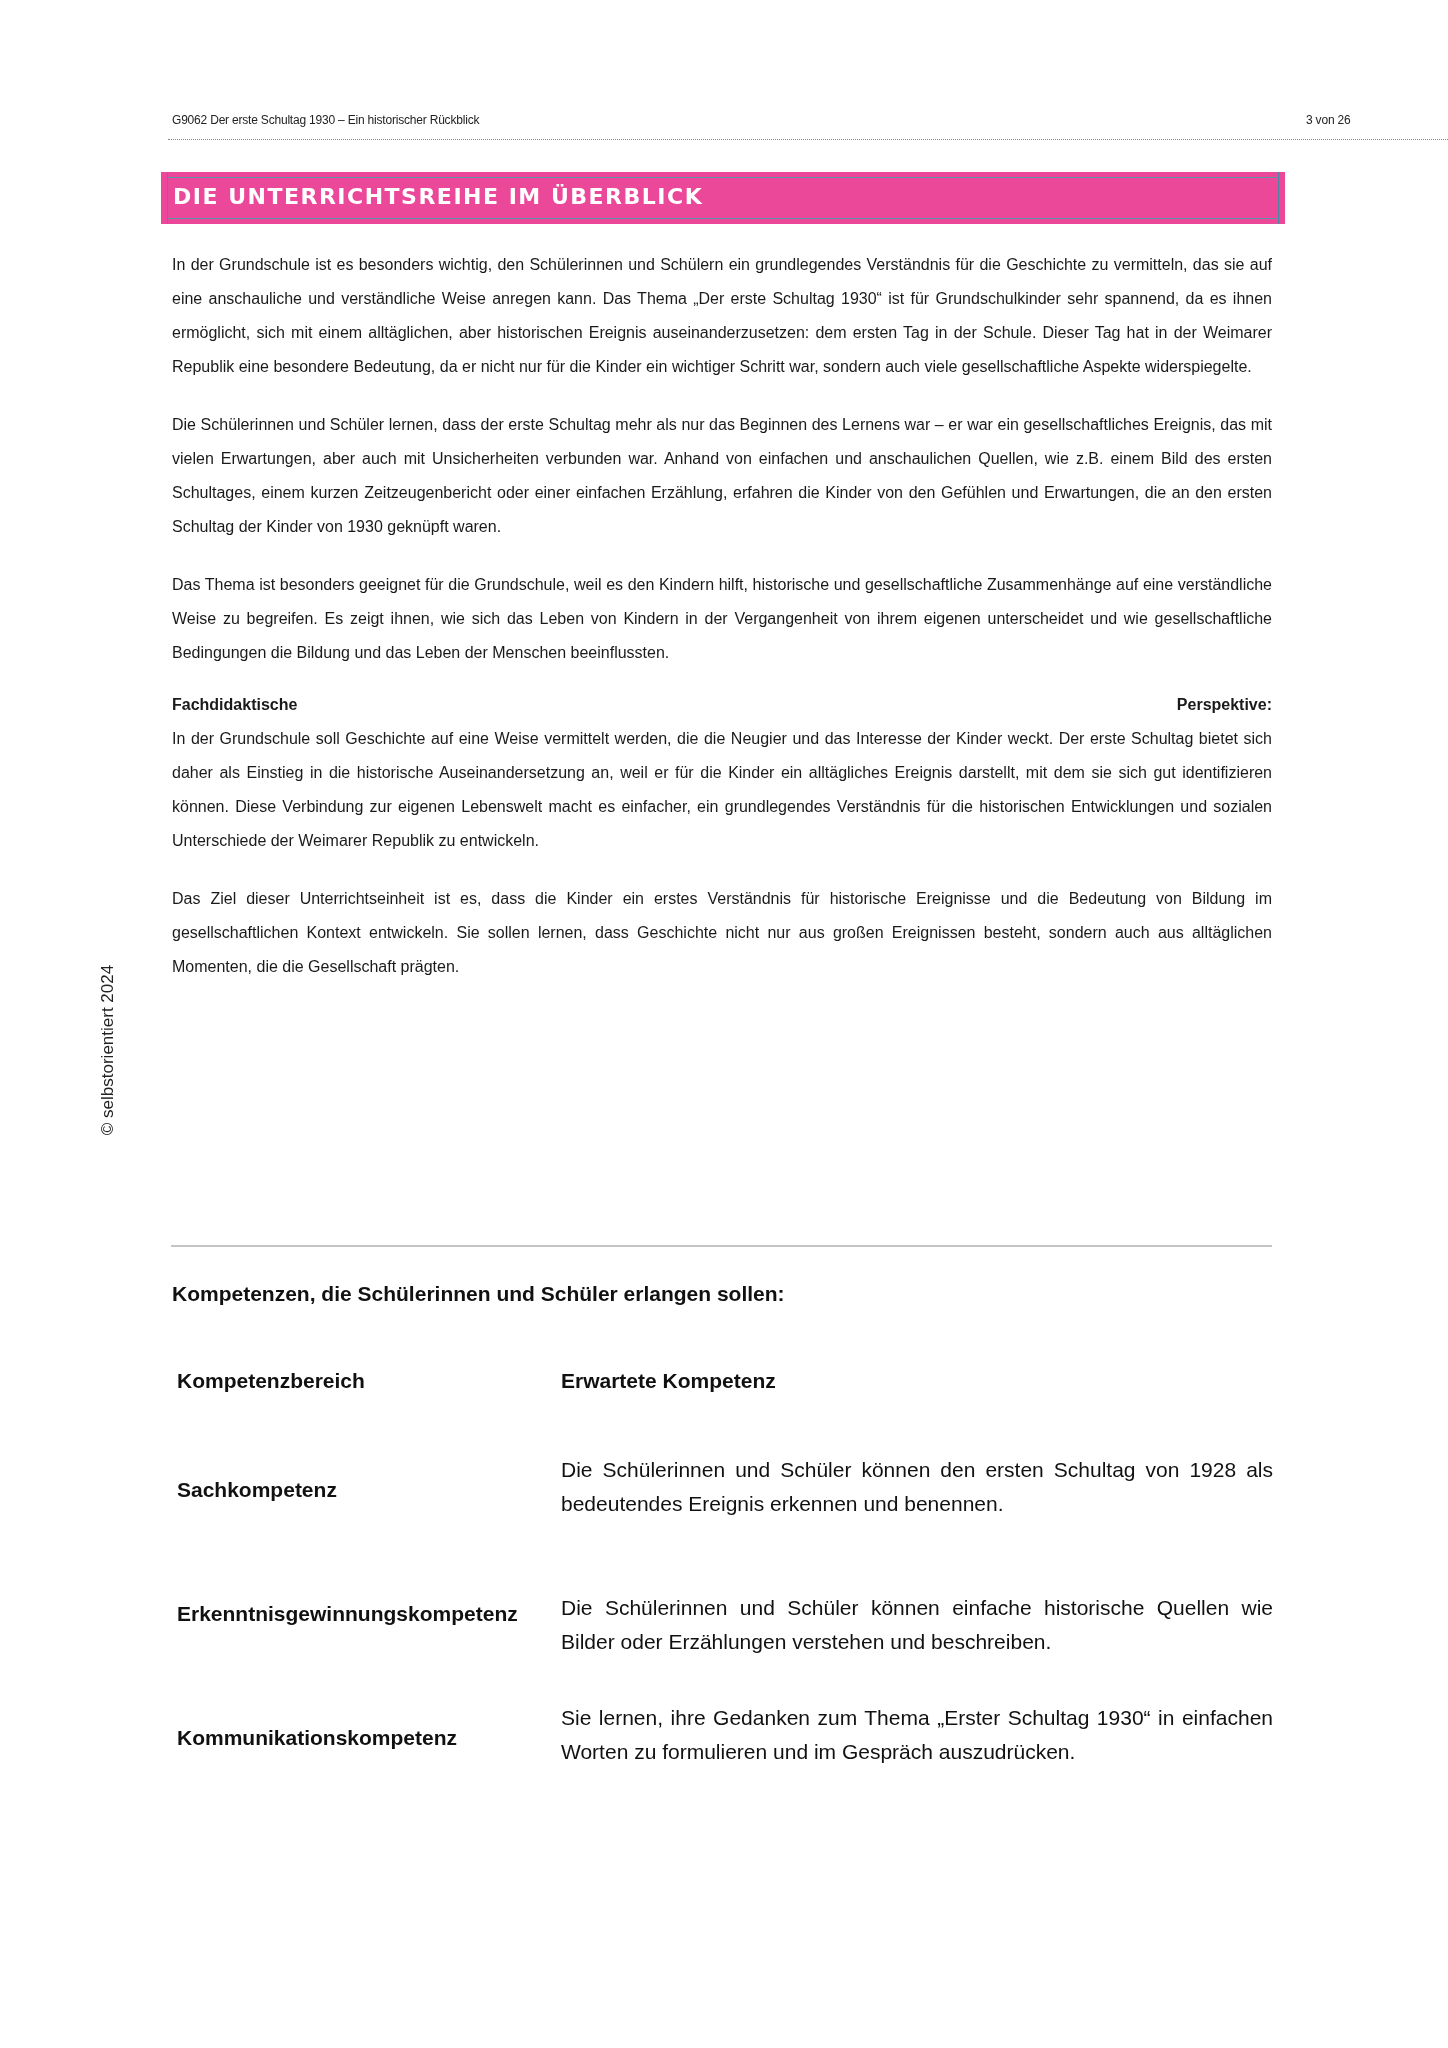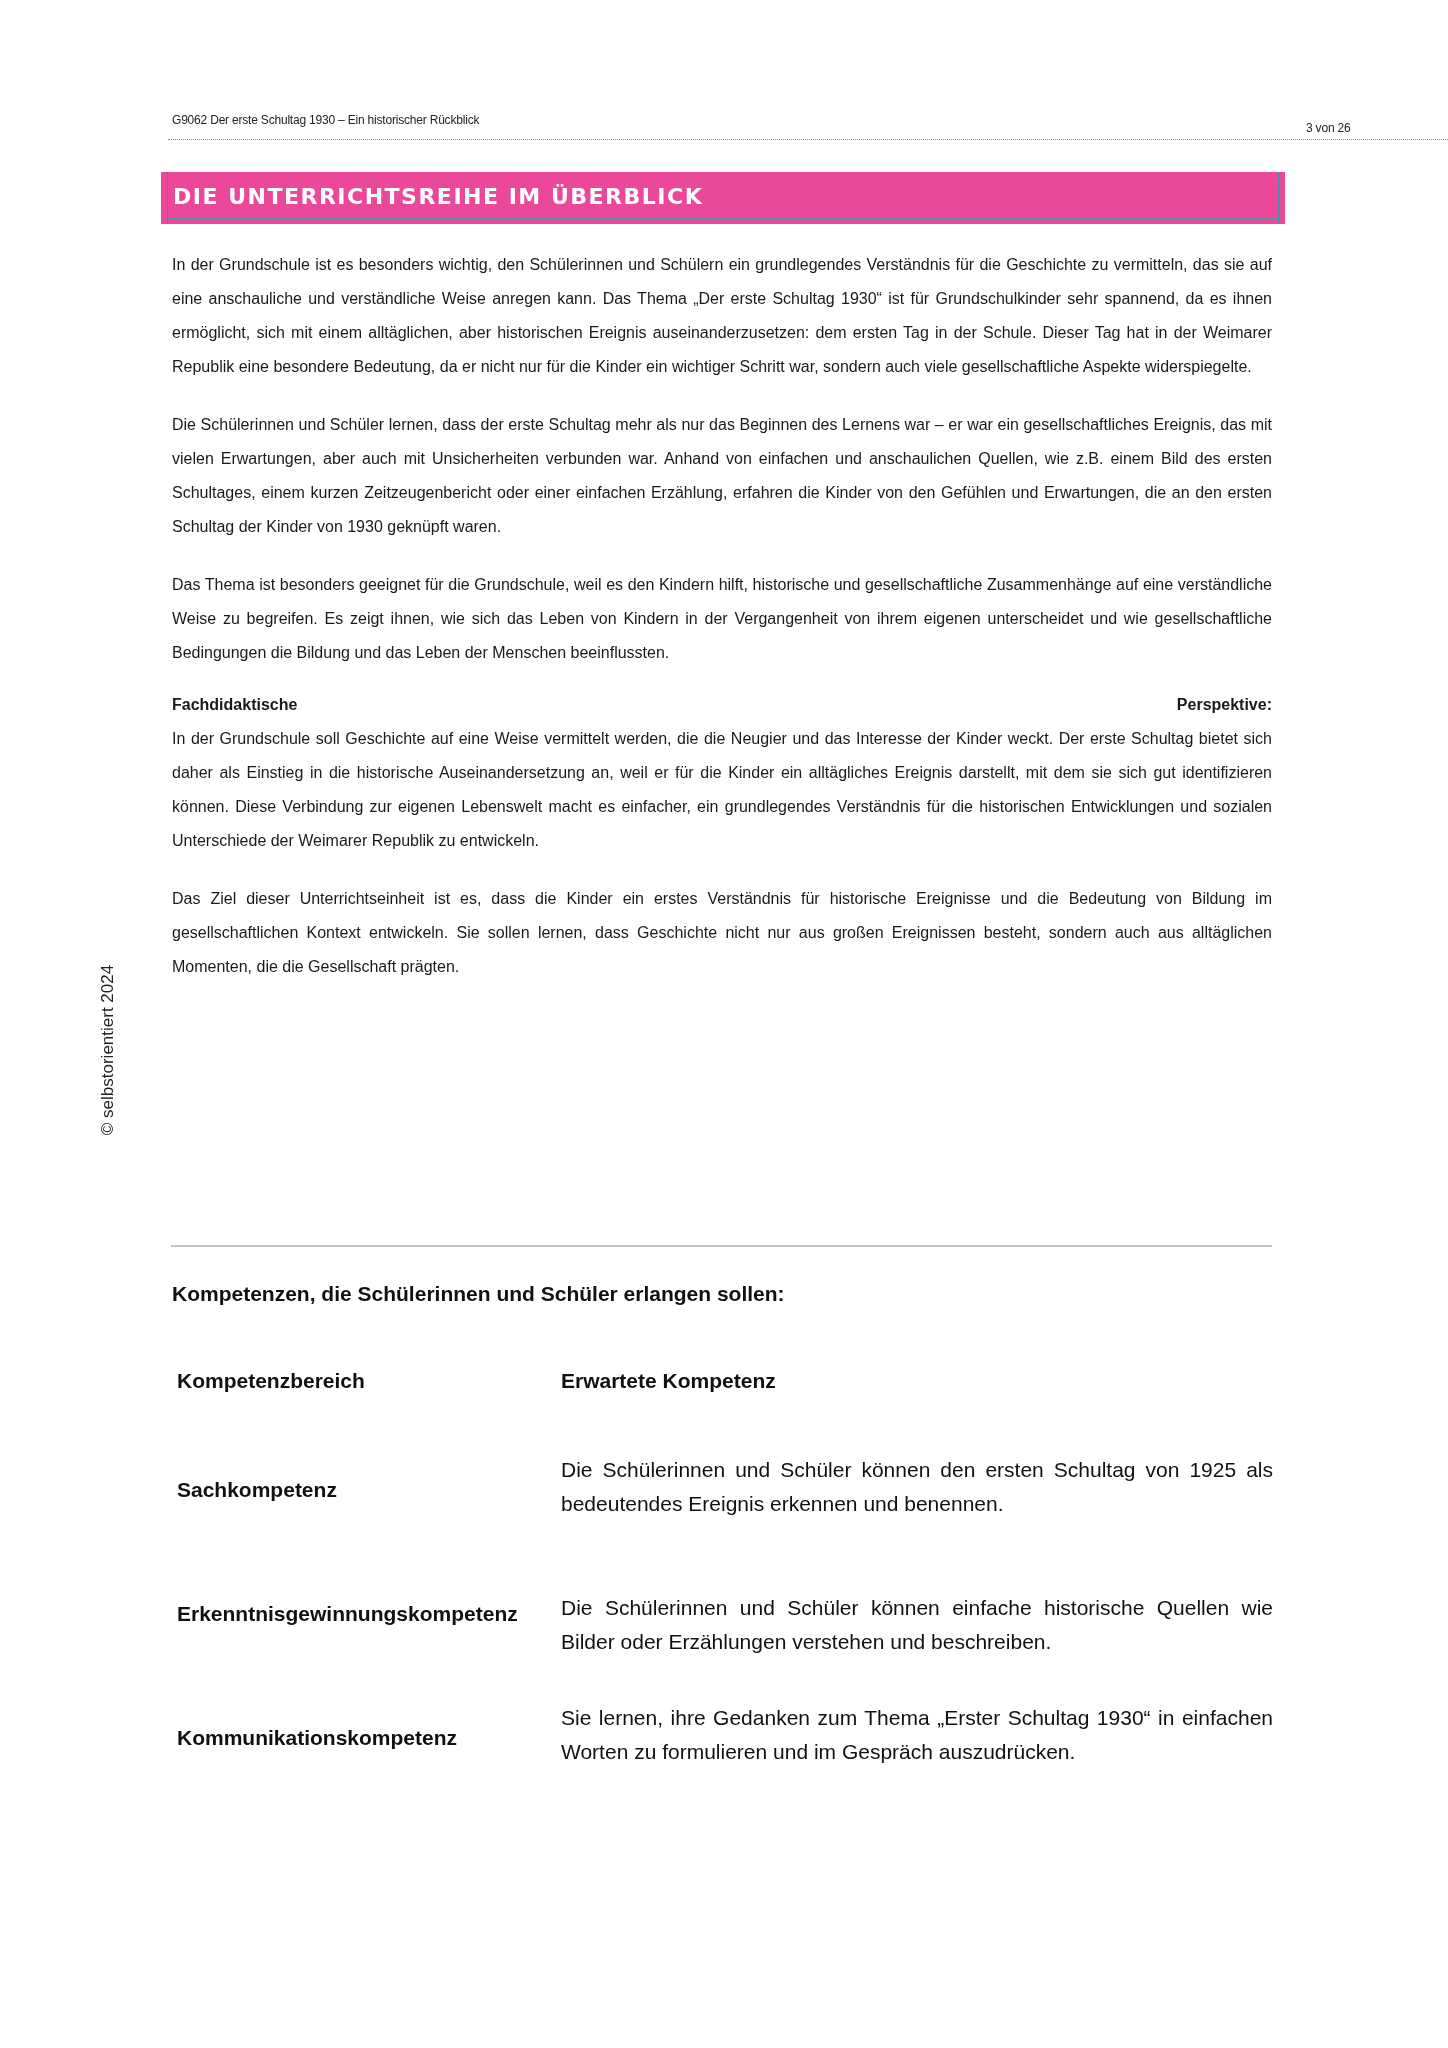--- a/index.html
+++ b/index.html
@@ -21,21 +21,21 @@
       top: 113px;
       width: 1200px;
       font-family: "Liberation Sans", sans-serif;
       font-size: 12px;
       color: #222;
       letter-spacing: -0.2px;
     }
     .running-header .page-num {
       position: absolute;
       left: 1134px;
-      top: 8px;
+      top: 0;
       white-space: nowrap;
     }
     .header-rule {
       position: absolute;
       left: 168px;
       top: 139px;
       width: 1280px;
       height: 0;
       border-top: 1.5px dotted #8a8a8a;
     }
@@ -182,21 +182,21 @@
 
 <div class="komp-heading">Kompetenzen, die Schülerinnen und Schüler erlangen sollen:</div>
 
 <div class="komp-table">
   <div class="komp-row komp-head" style="top: 0;">
     <span class="col-area">Kompetenzbereich</span>
     <span class="col-desc">Erwartete Kompetenz</span>
   </div>
   <div class="komp-row" style="top: 89px;">
     <span class="col-area" style="top: 20px;">Sachkompetenz</span>
-    <span class="col-desc" style="top: 0;">Die Schülerinnen und Schüler können den ersten Schultag von 1925 als bedeutendes Ereignis erkennen und benennen.</span>
+    <span class="col-desc" style="top: 0;">Die Schülerinnen und Schüler können den ersten Schultag von 1928 als bedeutendes Ereignis erkennen und benennen.</span>
   </div>
   <div class="komp-row" style="top: 213px;">
     <span class="col-area" style="top: 20px;">Erkenntnisgewinnungskompetenz</span>
     <span class="col-desc" style="top: 14px;">Die Schülerinnen und Schüler können einfache historische Quellen wie Bilder oder Erzählungen verstehen und beschreiben.</span>
   </div>
   <div class="komp-row" style="top: 337px;">
     <span class="col-area" style="top: 20px;">Kommunikationskompetenz</span>
     <span class="col-desc" style="top: 0;">Sie lernen, ihre Gedanken zum Thema „Erster Schultag 1930“ in einfachen Worten zu formulieren und im Gespräch auszudrücken.</span>
   </div>
 </div>

